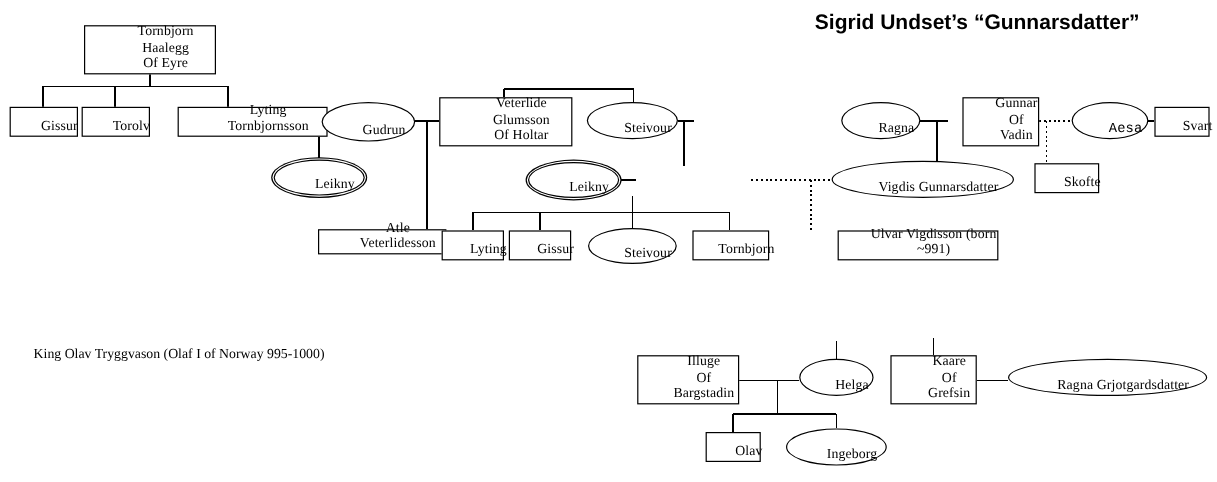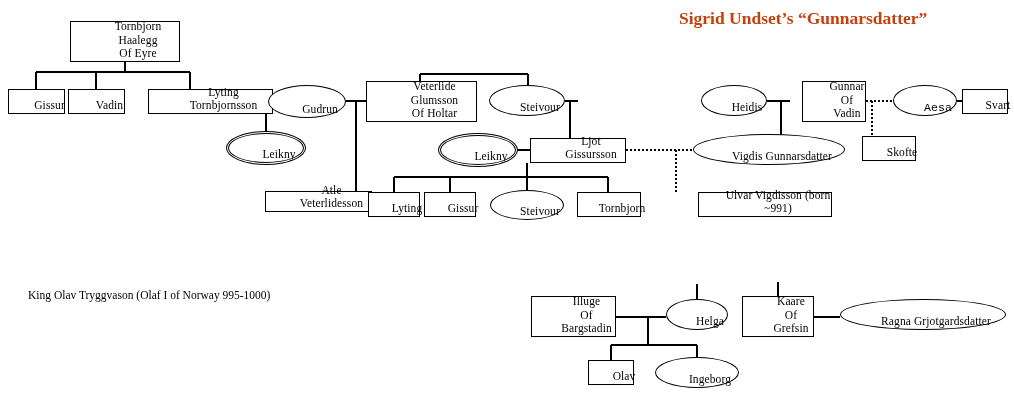--- a/index.html
+++ b/index.html
@@ -45,24 +45,24 @@
   }
   .node.ellipse {
     border-radius: 50%;
   }
   .node.dbl {
     border-radius: 50%;
     box-shadow: 0 0 0 1px #ffffff, 0 0 0 2px #000000;
   }
   .title {
     position: absolute;
-    font-family: Liberation Serif, serif;
+    font-family: Liberation Sans, sans-serif;
     font-weight: bold;
     font-size: 17.5px;
-    color: #c2410c;
+    color: #000000;
     white-space: nowrap;
     z-index: 4;
   }
   .note {
     position: absolute;
     font-size: 11.5px;
     color: #000000;
     white-space: nowrap;
     z-index: 4;
   }
@@ -111,36 +111,35 @@
       <polyline points="697,345 697,357" fill="none" stroke="#000000" stroke-width="1.4" shape-rendering="crispEdges"></polyline>
     </svg>
 
   <div class="title" style="left: 679px; top: 8px;">Sigrid Undset’s “Gunnarsdatter”</div>
 
   <div class="note" style="left: 28px; top: 289px;">King Olav Tryggvason (Olaf I of Norway 995-1000)</div>
 
 <div class="node box" style="left: 70px; top: 21px; width: 110px; height: 41px;"><span>Tornbjorn Haalegg
 Of Eyre</span></div>
     <div class="node box" style="left: 8px; top: 89px; width: 57px; height: 25px;"><span>Gissur</span></div>
-    <div class="node box" style="left: 68px; top: 89px; width: 57px; height: 25px;"><span>Vadin</span></div>
+    <div class="node box" style="left: 68px; top: 89px; width: 57px; height: 25px;"><span>Torolv</span></div>
     <div class="node box" style="left: 128px; top: 89px; width: 125px; height: 25px; margin-left: 20px;"><span>Lyting Tornbjornsson</span></div>
     <div class="node ellipse" style="left: 268px; top: 85px; width: 78px; height: 33px;"><span>Gudrun</span></div>
     <div class="node dbl" style="left: 228px; top: 133px; width: 76px; height: 30px;"><span>Leikny</span></div>
     <div class="node box" style="left: 254px; top: 191px; width: 107px; height: 21px; margin-left: 11px;"><span>Atle Veterlidesson</span></div>
     <div class="node box" style="left: 366px; top: 81px; width: 111px; height: 41px;"><span>Veterlide Glumsson
 Of Holtar</span></div>
     <div class="node ellipse" style="left: 489px; top: 85px; width: 76px; height: 31px;"><span>Steivour</span></div>
     <div class="node dbl" style="left: 440px; top: 135px; width: 76px; height: 30px;"><span>Leikny</span></div>
-    <div class="node box" style="left: 530px; top: 138px; width: 96px; height: 25px;"><span>Ljot Gissursson</span></div>
     <div class="node box" style="left: 368px; top: 192px; width: 52px; height: 25px;"><span>Lyting</span></div>
     <div class="node box" style="left: 424px; top: 192px; width: 52px; height: 25px;"><span>Gissur</span></div>
     <div class="node ellipse" style="left: 490px; top: 190px; width: 74px; height: 30px;"><span>Steivour</span></div>
     <div class="node box" style="left: 577px; top: 192px; width: 64px; height: 25px;"><span>Tornbjorn</span></div>
     <div class="node box" style="left: 698px; top: 192px; width: 134px; height: 25px;"><span>Ulvar Vigdisson (born ~991)</span></div>
-    <div class="node ellipse" style="left: 701px; top: 85px; width: 66px; height: 31px;"><span>Heidis</span></div>
+    <div class="node ellipse" style="left: 701px; top: 85px; width: 66px; height: 31px;"><span>Ragna</span></div>
     <div class="node ellipse" style="left: 693px; top: 134px; width: 152px; height: 31px;"><span>Vigdis Gunnarsdatter</span></div>
     <div class="node box" style="left: 790px; top: 81px; width: 64px; height: 41px; margin-left: 12px;"><span>Gunnar
 Of Vadin</span></div>
     <div class="node box" style="left: 862px; top: 136px; width: 54px; height: 25px;"><span>Skofte</span></div>
     <div class="node ellipse" style="left: 893px; top: 85px; width: 64px; height: 31px; font-family: Liberation Mono, monospace;"><span>Aesa</span></div>
     <div class="node box" style="left: 962px; top: 89px; width: 46px; height: 25px;"><span>Svart</span></div>
     <div class="node box" style="left: 531px; top: 296px; width: 85px; height: 41px;"><span>Illuge
 Of Bargstadin</span></div>
     <div class="node ellipse" style="left: 666px; top: 299px; width: 62px; height: 31px;"><span>Helga</span></div>
     <div class="node box" style="left: 742px; top: 296px; width: 72px; height: 41px;"><span>Kaare

